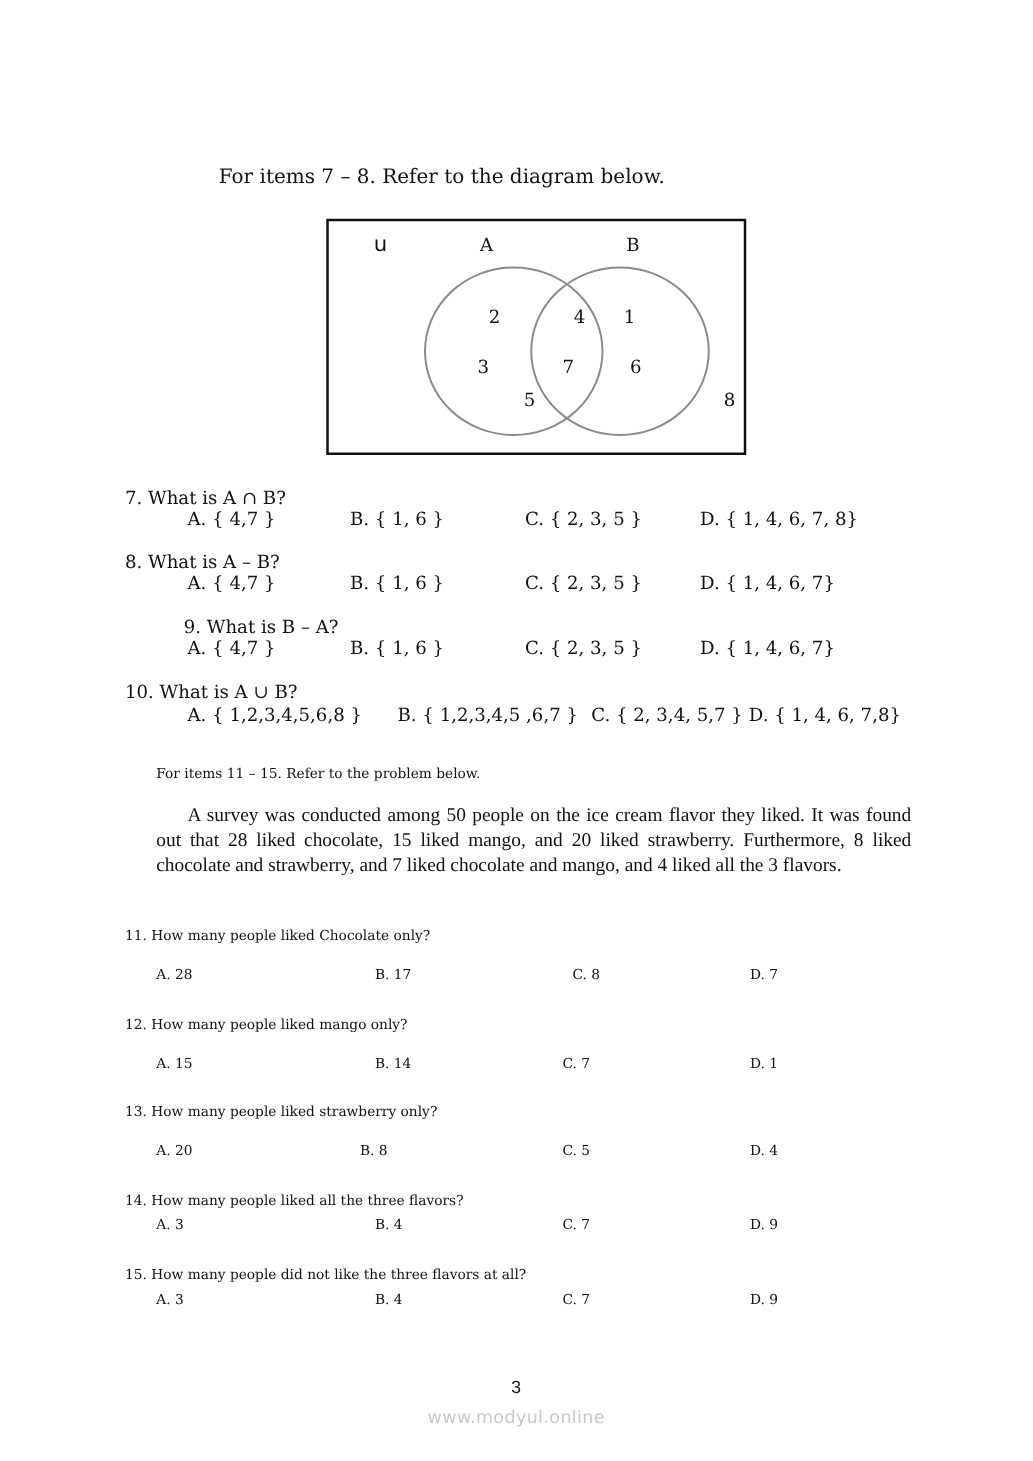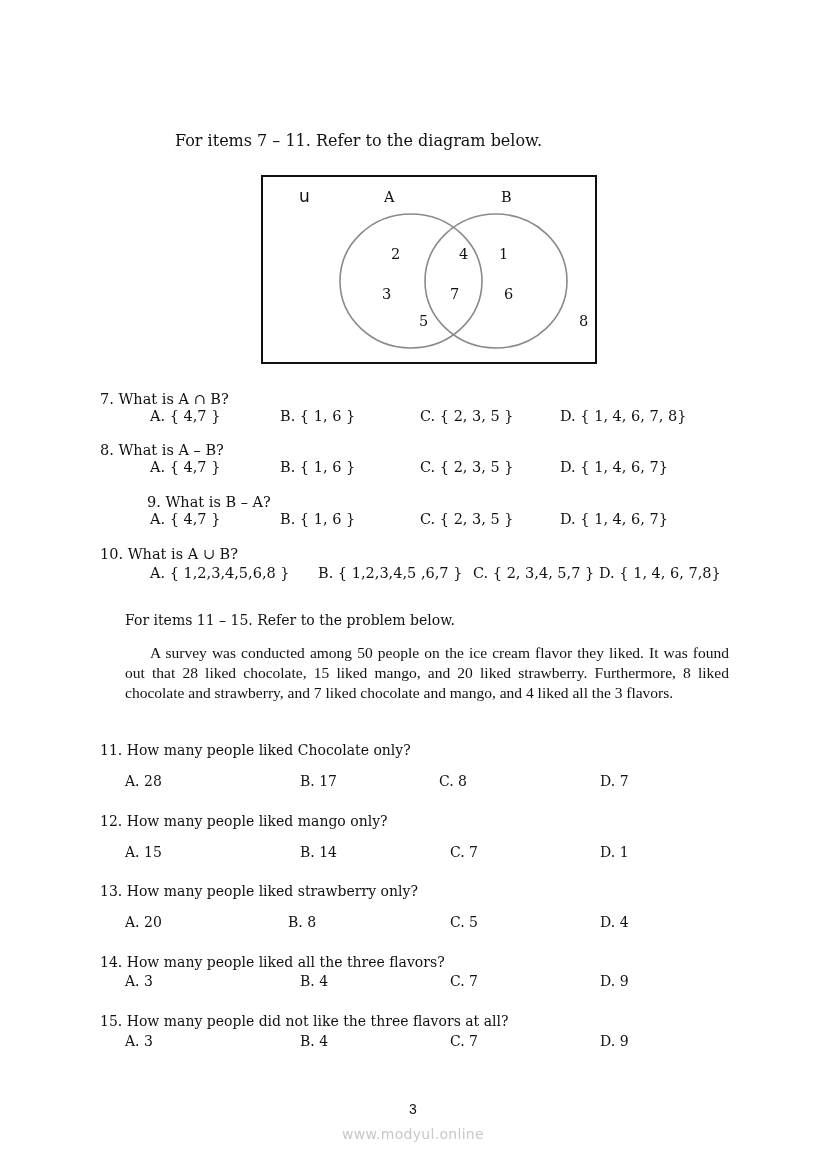--- a/index.html
+++ b/index.html
@@ -1,35 +1,35 @@
 <!DOCTYPE html>
 <html><head>
 <meta charset="utf-8">
 <style>
   html, body { margin: 0; padding: 0; background: #ffffff; }
   body { width: 826px; height: 1169px; position: relative; overflow: hidden;
          font-family: "DejaVu Serif", "Liberation Serif", serif; color: #111; }
   .abs { position: absolute; white-space: nowrap; }
-  .t15 { font-size: 14px; }
+  .t15 { font-size: 11px; }
   .t14 { font-size: 14.5px; }
   .venn-box { position: absolute; left: 261px; top: 175px; width: 336px; height: 189px;
               border: 2px solid #111; box-sizing: border-box; }
   .venn-svg { position: absolute; left: 0; top: 0; }
   .para { position: absolute; left: 125px; top: 643px; width: 604px; font-size: 14.5px;
           line-height: 20px; text-align: justify; font-family: "Liberation Serif", "DejaVu Serif", serif; font-size: 15.5px; }
   .para span.indent { display: inline-block; width: 25px; }
   .page-num { position: absolute; left: 0; width: 826px; top: 1101px; text-align: center;
               font-family: "Liberation Sans", sans-serif; font-size: 14px; }
   .watermark { position: absolute; left: 0; width: 826px; top: 1126px; text-align: center;
                font-family: "DejaVu Sans", sans-serif; font-size: 14px; color: #c8c8c8; letter-spacing: 0.3px; }
 </style>
 </head>
 <body>
 
-<div class="abs t15" style="left:175px; top:131px; font-size:16px;">For items 7 – 11. Refer to the diagram below.</div>
+<div class="abs t15" style="left:175px; top:131px; font-size:16px;">For items 7 – 8. Refer to the diagram below.</div>
 
 <div class="venn-box">
   <svg class="venn-svg" width="336" height="189">
     <ellipse cx="148" cy="104" rx="71" ry="67" fill="none" stroke="#8a8a8a" stroke-width="1.6"></ellipse>
     <ellipse cx="233" cy="104" rx="71" ry="67" fill="none" stroke="#8a8a8a" stroke-width="1.6"></ellipse>
   </svg>
   <span class="abs" style="left:36px; top:9px; font-family:'DejaVu Sans',sans-serif; font-size:17px;">u</span>
   <span class="abs t14" style="left:121px; top:12px;">A</span>
   <span class="abs t14" style="left:238px; top:12px;">B</span>
   <span class="abs t14" style="left:128px; top:69px;">2</span>
@@ -75,21 +75,21 @@
 </div>
 
 <div class="abs t15" style="left:125px; top:612px;">For items 11 – 15. Refer to the problem below.</div>
 
 <div class="para"><span class="indent"></span><span>A survey was conducted among 50 people on the ice cream flavor they liked. It was found out that 28 liked chocolate, 15 liked mango, and 20 liked strawberry. Furthermore, 8 liked chocolate and strawberry, and 7 liked chocolate and mango, and 4 liked all the 3 flavors.</span></div>
 
 <div>
   <div class="abs t15" style="left:100px; top:742px;">11. How many people liked Chocolate only?</div>
   <div class="abs t15" style="left:125px; top:773px;">A.  28</div>
   <div class="abs t15" style="left:300px; top:773px;">B. 17</div>
-  <div class="abs t15" style="left:439px; top:773px;">C. 8</div>
+  <div class="abs t15" style="left:458px; top:773px;">C. 8</div>
   <div class="abs t15" style="left:600px; top:773px;">D. 7</div>
 </div>
 
 <div>
   <div class="abs t15" style="left:100px; top:813px;">12. How many people liked mango only?</div>
   <div class="abs t15" style="left:125px; top:844px;">A.  15</div>
   <div class="abs t15" style="left:300px; top:844px;">B. 14</div>
   <div class="abs t15" style="left:450px; top:844px;">C. 7</div>
   <div class="abs t15" style="left:600px; top:844px;">D. 1</div>
 </div>

